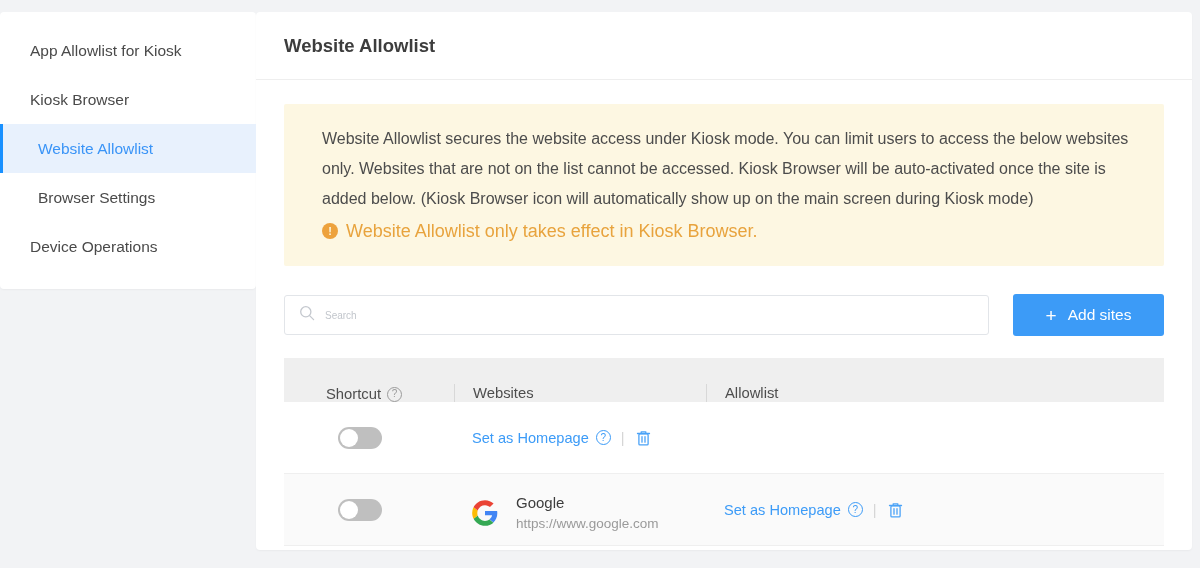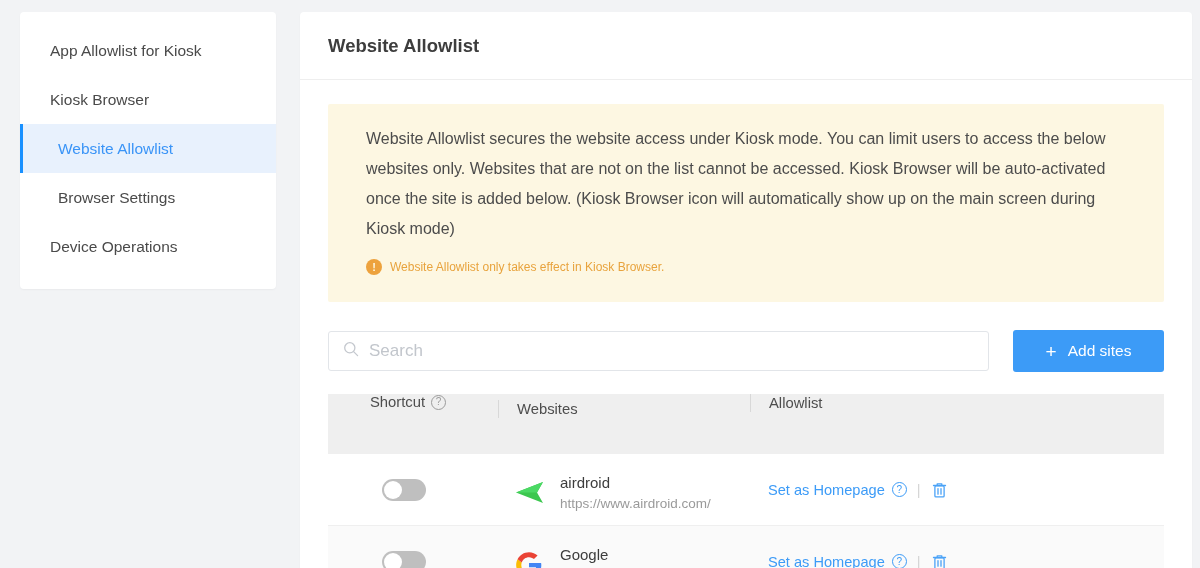--- a/index.html
+++ b/index.html
@@ -9,22 +9,21 @@
     background: #f2f3f5;
     font-family: "Liberation Sans", sans-serif;
     -webkit-font-smoothing: antialiased;
   }
   .page {
     position: relative;
     width: 1200px;
     height: 568px;
     display: flex;
     align-items: flex-start;
-    gap: 24px;
-    padding: 12px 8px 12px 20px;
+    padding: 12px 8px 12px 0;
   }
 
   
   .sidebar {
     width: 256px;
     background: #ffffff;
     border-radius: 4px;
     padding: 14px 0 18px 0;
     box-shadow: 0 1px 2px rgba(0,0,0,0.04);
     flex: 0 0 auto;
@@ -86,22 +85,22 @@
   }
   .notice p {
     font-size: 16px;
     line-height: 30px;
     color: #4c4c4c;
   }
   .notice-warn {
     display: flex;
     align-items: center;
     gap: 8px;
-    margin-top: 10px;
-    font-size: 12px;
+    margin-top: 4px;
+    font-size: 18px;
     line-height: 26px;
     color: #e8a33d;
   }
   .warn-icon {
     flex: 0 0 auto;
     width: 16px; height: 16px;
     border-radius: 50%;
     background: #f0a game;
   }
   .warn-icon {
@@ -136,21 +135,21 @@
     align-items: center;
     gap: 10px;
     padding: 0 14px;
     background: #fff;
   }
   .search-box svg { flex: 0 0 auto; }
   .search-box input {
     border: 0;
     outline: 0;
     flex: 1 1 auto;
-    font-size: 17px;
+    font-size: 10px;
     font-family: "Liberation Sans", sans-serif;
     color: #555;
     background: transparent;
   }
   .search-box input::placeholder { color: #c2c6cc; }
   .btn-add {
     flex: 0 0 auto;
     height: 42px;
     min-width: 151px;
     background: #3c9bf7;
@@ -167,24 +166,24 @@
   }
   .plus {
     font-size: 19px;
     line-height: 1;
     font-weight: 300;
   }
 
   
   .table { margin-top: 22px; }
   .thead {
-    height: 60px;
+    height: 44px;
     background: #efefef;
     display: flex;
-    align-items: flex-start;
+    align-items: flex-end;
     font-size: 14.8px;
     color: #4d4d4d;
   }
   .col-shortcut { width: 170px; padding-left: 42px; display: flex; align-items: center; gap: 6px; }
   .col-site { width: 252px; display: flex; align-items: center; margin-top: 6px; }
   .col-ops  { flex: 1 1 auto; display: flex; align-items: center; }
   .thead .col-site, .thead .col-ops { border-left: 1px solid #d8d8d8; padding-left: 18px; height: 18px; }
 
   .trow {
     display: flex;
@@ -318,32 +317,20 @@
           <div class="col-ops">
             <span>Allowlist</span>
           </div>
         </div>
 
         <div class="trow">
           <div class="col-shortcut">
             <div class="toggle">
               <div class="knob"></div>
             </div>
-          </div>
-          <div class="col-site site-cell">
-            <span class="fav">
-              <svg width="32" height="26" viewBox="0 0 32 26">
-                <path d="M30 2 L3 12.5 L30 23 L24 12.5 Z" fill="#3cc74f"></path>
-                <path d="M30 2 L3 12.5 L24 12.5 Z" fill="#4bd964"></path>
-              </svg>
-            </span>
-            <span class="site-text">
-              <span class="site-name">airdroid</span>
-              <span class="site-url">https://www.airdroid.com/</span>
-            </span>
           </div>
           <div class="col-ops ops">
             <span class="link">Set as Homepage</span>
             <span class="help">?</span>
             <span class="sep">|</span>
             <span class="trash">
               <svg width="17" height="18" viewBox="0 0 17 18" fill="none">
                 <path d="M2.5 4.5h12" stroke="#4ba3f7" stroke-width="1.3" stroke-linecap="round"></path>
                 <path d="M6.2 4.5V2.8h4.6v1.7" stroke="#4ba3f7" stroke-width="1.3" stroke-linejoin="round"></path>
                 <rect x="3.9" y="4.9" width="9.2" height="11" rx="1" stroke="#4ba3f7" stroke-width="1.3"></rect>

